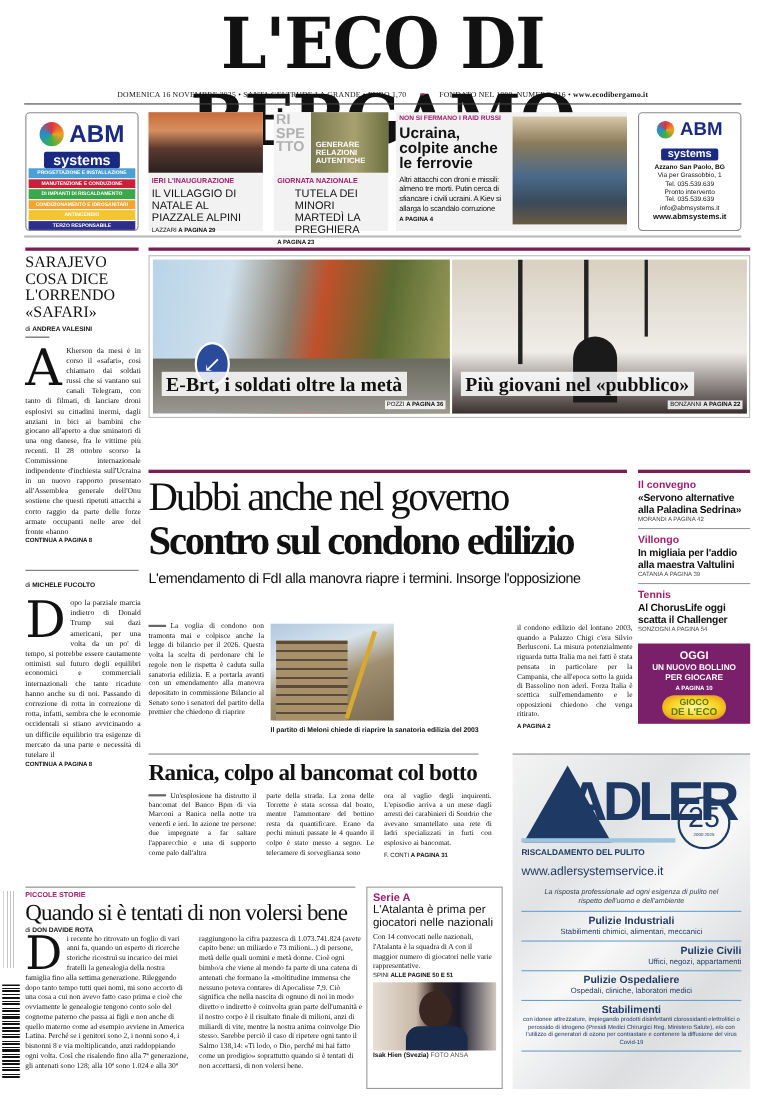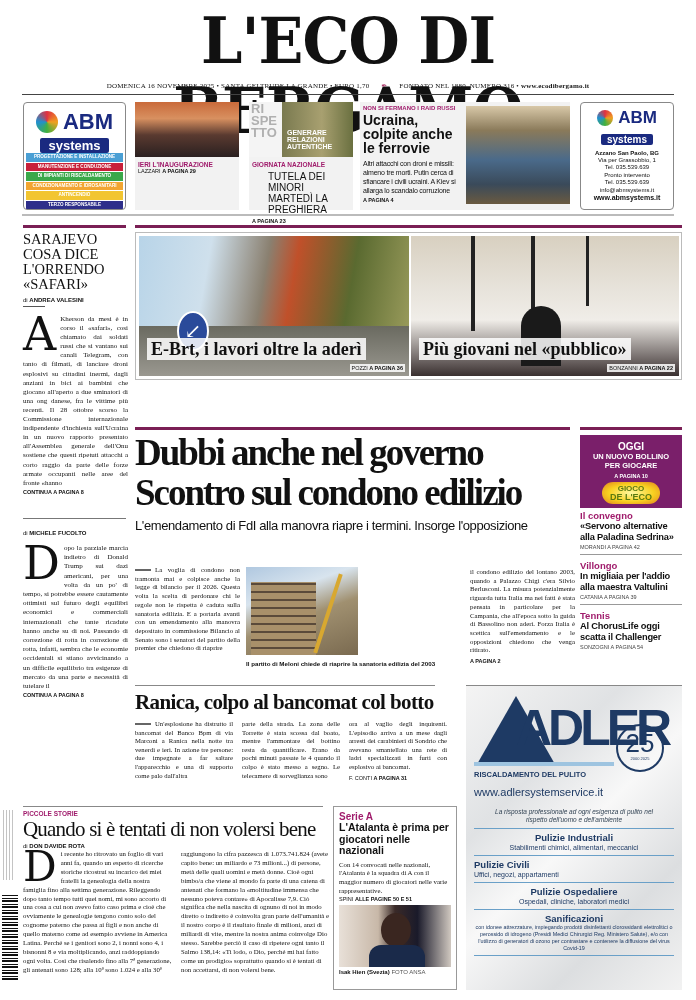--- a/index.html
+++ b/index.html
@@ -44,20 +44,21 @@
       <div class="sans" style="background: rgb(242, 165, 49); color: rgb(255, 255, 255); font-size: 4.6px; font-weight: bold; text-align: center; line-height: 8.5px; margin-bottom: 1px; white-space: nowrap; overflow: hidden;">CONDIZIONAMENTO E IDROSANITARI</div>
       <div class="sans" style="background: rgb(242, 197, 49); color: rgb(255, 255, 255); font-size: 4.6px; font-weight: bold; text-align: center; line-height: 8.5px; margin-bottom: 1px; white-space: nowrap; overflow: hidden;">ANTINCENDIO</div>
       <div class="sans" style="background: rgb(46, 47, 138); color: rgb(255, 255, 255); font-size: 4.6px; font-weight: bold; text-align: center; line-height: 8.5px; margin-bottom: 1px; white-space: nowrap; overflow: hidden;">TERZO RESPONSABILE</div>
     </div>
 </div>
 
 <div class="abs" style="left:135px;top:102px;width:104px;height:108px;background:#f2f2f2">
   <div class="photo" style="height:55px;background:linear-gradient(180deg,#c96a3a 0%,#d89060 30%,#5a3a30 60%,#2a2020 100%)"></div>
   <div style="padding:4px 3px">
     <div class="kicker">IERI L'INAUGURAZIONE</div>
+    <div class="sans" style="font-size:10px;line-height:11px;margin:3px 0">IL VILLAGGIO DI NATALE AL PIAZZALE ALPINI</div>
     <div class="ref"><span>LAZZARI</span> <b>A PAGINA 29</b></div>
   </div>
 </div>
 
 <div class="abs" style="left:249px;top:102px;width:104px;height:108px;background:#f2f2f2">
   <div class="photo" style="height:55px;background:linear-gradient(90deg,#f4f4f4 0 32%,#7a7a50 32%,#a8a070 70%,#6a7040 100%);position:relative">
     <div class="sans" style="position:absolute;left:2px;top:1px;font-weight:bold;font-size:13px;line-height:12px;color:#b0b0b0">
       <div>RI</div>
       <div>SPE</div>
       <div>TTO</div>
@@ -117,81 +118,81 @@
   <div class="sans" style="font-size:6px;margin:5px 0 8px"><span>di</span> <b>MICHELE FUCOLTO</b></div>
   <div class="body" style="font-size:7px;line-height:9.2px"><span class="dropcap">D</span><span>opo la parziale marcia indietro di Donald Trump sui dazi americani, per una volta da un po' di tempo, si potrebbe essere cautamente ottimisti sul futuro degli equilibri economici e commerciali internazionali che tante ricadute hanno anche su di noi. Passando di correzione di rotta in correzione di rotta, infatti, sembra che le economie occidentali si stiano avvicinando a un difficile equilibrio tra esigenze di mercato da una parte e necessità di tutelare il</span></div>
   <div class="ref" style="margin-top:1px;font-weight:bold">CONTINUA A PAGINA 8</div>
 </div>
 
 <div class="abs purplebar" style="left:135px;top:225px;width:547px;height:3px"></div>
 <div class="abs" style="left:135px;top:232px;width:547px;height:148px;border:1px solid #bbb">
   <div class="photo" style="position:absolute;left:3px;top:3px;width:270px;height:140px;background:linear-gradient(100deg,#b8d4e8 0%,#cfe0ec 25%,#8a8070 45%,#c0502a 55%,#5a6a30 75%,#a0a060 100%)">
     <div style="position:absolute;left:0;top:90px;width:270px;height:50px;background:linear-gradient(180deg,#6a6a60,#9a9890)"></div>
     <div style="position:absolute;left:38px;top:75px;width:32px;height:40px;border-radius:50%;background:#2a4a9a;border:2px solid #fff;color:#fff;font-size:20px;text-align:center;line-height:36px">↙</div>
-    <div class="serif" style="position:absolute;left:8px;bottom:16px;background:rgba(255,255,255,0.85);padding:0 4px;font-weight:bold;font-size:18px;line-height:22px;white-space:nowrap">E-Brt, i lavori oltre la aderì</div>
+    <div class="serif" style="position:absolute;left:8px;bottom:16px;background:rgba(255,255,255,0.85);padding:0 4px;font-weight:bold;font-size:18px;line-height:22px;white-space:nowrap">E-Brt, i soldati oltre la metà</div>
     <div class="ref" style="position:absolute;right:4px;bottom:4px;background:rgba(255,255,255,0.85);padding:1px 2px"><span>POZZI</span> <b>A PAGINA 36</b></div>
   </div>
   <div class="photo" style="position:absolute;left:275px;top:3px;width:268px;height:140px;background:linear-gradient(180deg,#d8d0c0 0%,#e8e4dc 40%,#f0ede8 60%,#3a3030 100%)">
     <div style="position:absolute;left:60px;top:0;width:4px;height:95px;background:#222"></div>
     <div style="position:absolute;left:120px;top:0;width:4px;height:80px;background:#222"></div>
     <div style="position:absolute;left:175px;top:0;width:3px;height:70px;background:#222"></div>
     <div style="position:absolute;left:110px;top:70px;width:40px;height:60px;border-radius:20px 20px 0 0;background:#1a1a1a"></div>
     <div class="serif" style="position:absolute;left:8px;bottom:16px;background:rgba(255,255,255,0.85);padding:0 4px;font-weight:bold;font-size:18px;line-height:22px;white-space:nowrap">Più giovani nel «pubblico»</div>
     <div class="ref" style="position:absolute;right:4px;bottom:4px;background:rgba(255,255,255,0.85);padding:1px 2px"><span>BONZANNI</span> <b>A PAGINA 22</b></div>
   </div>
 </div>
 
 <div class="abs purplebar" style="left:135px;top:427px;width:435px;height:3px"></div>
 <div class="abs" style="left:135px;top:433px;width:437px">
-  <div class="serif" style="font-weight:bold;font-size:37px;line-height:40px;letter-spacing:-2px;white-space:nowrap">Dubbi anche nel governo</div>
+  <div class="serif" style="font-weight:normal;font-size:37px;line-height:40px;letter-spacing:-2px;white-space:nowrap">Dubbi anche nel governo</div>
   <div class="serif" style="font-weight:bold;font-size:37px;line-height:40px;letter-spacing:-2px;white-space:nowrap">Scontro sul condono edilizio</div>
   <div class="sans" style="font-size:13px;line-height:16px;margin-top:5px;letter-spacing:-0.4px;white-space:nowrap">L'emendamento di FdI alla manovra riapre i termini. Insorge l'opposizione</div>
 </div>
 <div class="abs body" style="left:135px;top:566px;width:105px;font-size:6.8px;line-height:8.7px">
   <span style="display:inline-block;width:16px;height:2px;background:#666;vertical-align:middle;margin-right:4px"></span><span>La voglia di condono non tramonta mai e colpisce anche la legge di bilancio per il 2026. Questa volta la scelta di perdonare chi le regole non le rispetta è caduta sulla sanatoria edilizia. E a portarla avanti con un emendamento alla manovra depositato in commissione Bilancio al Senato sono i senatori del partito della premier che chiedono di riaprire</span>
 </div>
 <div class="abs photo" style="left:246px;top:567px;width:112px;height:88px;background:linear-gradient(160deg,#b0c8e0 0%,#d8e4ee 30%,#a09070 55%,#7a6a50 100%)">
   <div style="position:absolute;left:5px;top:15px;width:65px;height:73px;background:repeating-linear-gradient(0deg,#a8906a 0 6px,#5a4a3a 6px 8px)"></div>
   <div style="position:absolute;left:80px;top:5px;width:4px;height:83px;background:#d8a830;transform:rotate(18deg)"></div>
 </div>
 <div class="abs sans" style="left:246px;top:660px;width:230px;font-size:6.2px;font-weight:bold;white-space:nowrap">Il partito di Meloni chiede di riaprire la sanatoria edilizia del 2003</div>
 <div class="abs body" style="left:470px;top:568px;width:105px;font-size:6.8px;line-height:8.7px">
   <span>il condono edilizio del lontano 2003, quando a Palazzo Chigi c'era Silvio Berlusconi. La misura potenzialmente riguarda tutta Italia ma nei fatti è stata pensata in particolare per la Campania, che all'epoca sotto la guida di Bassolino non aderì. Forza Italia è scettica sull'emendamento e le opposizioni chiedono che venga ritirato.</span>
   <div class="ref" style="margin-top:2px;font-weight:bold">A PAGINA 2</div>
 </div>
 
 <div class="abs" style="left:580px;top:427px;width:102px">
   <div class="purplebar" style="height:3px;margin-bottom:4px"></div>
+  <div id="sidebar-items">
+      <div style="padding: 2px 0px 4px; border-bottom: 1px solid rgb(153, 153, 153); margin-bottom: 3px;">
+        <div class="sans" style="font-weight:bold;font-size:9.5px;color:#a01c6c;line-height:11px">Il convegno</div>
+        <div class="sans" style="font-weight:bold;font-size:9.3px;line-height:10.5px;letter-spacing:-0.2px">«Servono alternative alla Paladina Sedrina»</div>
+        <div class="sans" style="font-size:5.5px;color:#444;margin-top:2px">MORANDI A PAGINA 42</div>
+      </div>
+      <div style="padding: 2px 0px 4px; border-bottom: 1px solid rgb(153, 153, 153); margin-bottom: 3px;">
+        <div class="sans" style="font-weight:bold;font-size:9.5px;color:#a01c6c;line-height:11px">Villongo</div>
+        <div class="sans" style="font-weight:bold;font-size:9.3px;line-height:10.5px;letter-spacing:-0.2px">In migliaia per l'addio alla maestra Valtulini</div>
+        <div class="sans" style="font-size:5.5px;color:#444;margin-top:2px">CATANIA A PAGINA 39</div>
+      </div>
+      <div style="padding: 2px 0px 4px;">
+        <div class="sans" style="font-weight:bold;font-size:9.5px;color:#a01c6c;line-height:11px">Tennis</div>
+        <div class="sans" style="font-weight:bold;font-size:9.3px;line-height:10.5px;letter-spacing:-0.2px">Al ChorusLife oggi scatta il Challenger</div>
+        <div class="sans" style="font-size:5.5px;color:#444;margin-top:2px">SONZOGNI A PAGINA 54</div>
+      </div>
+    </div>
   <div style="background:#7a1f6a;margin-top:5px;padding:6px 3px 4px;text-align:center;color:#fff">
     <div class="sans" style="font-weight:bold;font-size:10px">OGGI</div>
     <div class="sans" style="font-weight:bold;font-size:7.5px">UN NUOVO BOLLINO</div>
     <div class="sans" style="font-weight:bold;font-size:7.5px">PER GIOCARE</div>
     <div class="sans" style="font-weight:bold;font-size:5.5px;margin:3px 0">A PAGINA 10</div>
     <div style="display:inline-block;background:radial-gradient(ellipse at center,#fff8a0 0%,#f8d020 55%,#e08020 100%);border-radius:12px;padding:2px 8px;color:#5a7a10;font-family:'Liberation Sans',sans-serif;font-weight:bold;line-height:9px">
       <div style="font-size:8px">GIOCO</div>
       <div style="font-size:9px">DE L'ECO</div>
     </div>
   </div>
-  <div id="sidebar-items">
-      <div style="padding: 2px 0px 4px; border-bottom: 1px solid rgb(153, 153, 153); margin-bottom: 3px;">
-        <div class="sans" style="font-weight:bold;font-size:9.5px;color:#a01c6c;line-height:11px">Il convegno</div>
-        <div class="sans" style="font-weight:bold;font-size:9.3px;line-height:10.5px;letter-spacing:-0.2px">«Servono alternative alla Paladina Sedrina»</div>
-        <div class="sans" style="font-size:5.5px;color:#444;margin-top:2px">MORANDI A PAGINA 42</div>
-      </div>
-      <div style="padding: 2px 0px 4px; border-bottom: 1px solid rgb(153, 153, 153); margin-bottom: 3px;">
-        <div class="sans" style="font-weight:bold;font-size:9.5px;color:#a01c6c;line-height:11px">Villongo</div>
-        <div class="sans" style="font-weight:bold;font-size:9.3px;line-height:10.5px;letter-spacing:-0.2px">In migliaia per l'addio alla maestra Valtulini</div>
-        <div class="sans" style="font-size:5.5px;color:#444;margin-top:2px">CATANIA A PAGINA 39</div>
-      </div>
-      <div style="padding: 2px 0px 4px;">
-        <div class="sans" style="font-weight:bold;font-size:9.5px;color:#a01c6c;line-height:11px">Tennis</div>
-        <div class="sans" style="font-weight:bold;font-size:9.3px;line-height:10.5px;letter-spacing:-0.2px">Al ChorusLife oggi scatta il Challenger</div>
-        <div class="sans" style="font-size:5.5px;color:#444;margin-top:2px">SONZOGNI A PAGINA 54</div>
-      </div>
-    </div>
 </div>
 
 <div class="abs rule" style="left:135px;top:685px;width:300px;background:#888"></div>
 <div class="abs" style="left:135px;top:690px;width:310px">
   <div class="serif" style="font-weight:bold;font-size:21px;line-height:24px;letter-spacing:-0.6px;white-space:nowrap">Ranica, colpo al bancomat col botto</div>
 </div>
 <div class="abs body" style="left:135px;top:720px;width:98px;font-size:6.7px;line-height:8.6px">
   <span style="display:inline-block;width:16px;height:2px;background:#666;vertical-align:middle;margin-right:4px"></span><span>Un'esplosione ha distrutto il bancomat del Banco Bpm di via Marconi a Ranica nella notte tra venerdì e ieri. In azione tre persone: due impegnate a far saltare l'apparecchio e una di supporto come palo dall'altra</span>
 </div>
 <div class="abs body" style="left:242px;top:720px;width:98px;font-size:6.7px;line-height:8.6px"><span>parte della strada. La zona delle Torrette è stata scossa dal boato, mentre l'ammontare del bottino resta da quantificare. Erano da pochi minuti passate le 4 quando il colpo è stato messo a segno. Le telecamere di sorveglianza sono</span></div>
@@ -211,30 +212,30 @@
     <div style="position:absolute;left:8px;top:76px;width:140px;height:4px;background:#9ec4e0"></div>
     <div class="sans" style="position:absolute;left:8px;top:84px;font-weight:bold;font-size:7.5px">RISCALDAMENTO DEL PULITO</div>
     <div class="sans" style="position:absolute;left:8px;top:100px;font-size:11px">www.adlersystemservice.it</div>
   </div>
   <div class="sans" style="text-align:center;font-style:italic;font-size:6.5px;line-height:8px;padding:2px 18px 4px;color:#345">La risposta professionale ad ogni esigenza di pulito nel rispetto dell'uomo e dell'ambiente</div>
   <div id="adler-services">
       <div style="border-top: 1px solid rgb(106, 160, 200); margin: 0px 8px; padding: 3px 0px; text-align: center;">
         <div class="sans" style="font-weight:bold;font-size:9.5px;line-height:11px">Pulizie Industriali</div>
         <div class="sans" style="font-size:7px;line-height:9px;color:#1e3a64">Stabilimenti chimici, alimentari, meccanici</div>
       </div>
-      <div style="border-top: 1px solid rgb(106, 160, 200); margin: 0px 8px; padding: 3px 0px; text-align: left;">
+      <div style="border-top: 1px solid rgb(106, 160, 200); margin: 0px 8px; padding: 3px 0px; text-align: right;">
         <div class="sans" style="font-weight:bold;font-size:9.5px;line-height:11px">Pulizie Civili</div>
         <div class="sans" style="font-size:7px;line-height:9px;color:#1e3a64">Uffici, negozi, appartamenti</div>
       </div>
       <div style="border-top: 1px solid rgb(106, 160, 200); margin: 0px 8px; padding: 3px 0px; text-align: center;">
         <div class="sans" style="font-weight:bold;font-size:9.5px;line-height:11px">Pulizie Ospedaliere</div>
         <div class="sans" style="font-size:7px;line-height:9px;color:#1e3a64">Ospedali, cliniche, laboratori medici</div>
       </div>
       <div style="border-top: 1px solid rgb(106, 160, 200); margin: 0px 8px; padding: 3px 0px; text-align: center;">
-        <div class="sans" style="font-weight:bold;font-size:9.5px;line-height:11px">Sanificazioni</div>
+        <div class="sans" style="font-weight:bold;font-size:9.5px;line-height:11px">Stabilimenti</div>
         <div class="sans" style="font-size:5.4px;line-height:7px;color:#1e3a64">con idonee attrezzature, impiegando prodotti disinfettanti clorossidanti elettrolitici o perossido di idrogeno (Presidi Medici Chirurgici Reg. Ministero Salute), e/o con l'utilizzo di generatori di ozono per contrastare e contenere la diffusione del virus Covid-19</div>
       </div>
     </div>
   <div style="height:1px;background:#6aa0c8;margin:0 8px"></div>
 </div>
 
 <div class="abs rule" style="left:23px;top:806px;width:300px;background:#888"></div>
 <div class="abs" style="left:23px;top:810px;width:310px">
   <div class="kicker">PICCOLE STORIE</div>
   <div class="serif" style="font-size:21px;line-height:24px;letter-spacing:-0.8px;white-space:nowrap">Quando si è tentati di non volersi bene</div>
@@ -243,21 +244,21 @@
 <div class="abs body" style="left:23px;top:850px;width:150px;font-size:6.8px;line-height:8.9px;text-align:left">
   <span class="dropcap" style="font-size:42px;line-height:34px">D</span><span>i recente ho ritrovato un foglio di vari anni fa, quando un esperto di ricerche storiche ricostruì su incarico dei miei fratelli la genealogia della nostra famiglia fino alla settima generazione. Rileggendo dopo tanto tempo tutti quei nomi, mi sono accorto di una cosa a cui non avevo fatto caso prima e cioè che ovviamente le genealogie tengono conto solo del cognome paterno che passa ai figli e non anche di quello materno come ad esempio avviene in America Latina. Perché se i genitori sono 2, i nonni sono 4, i bisnonni 8 e via moltiplicando, anzi raddoppiando ogni volta. Così che risalendo fino alla 7ª generazione, gli antenati sono 128; alla 10ª sono 1.024 e alla 30ª</span>
 </div>
 <div class="abs body" style="left:181px;top:850px;width:150px;font-size:6.8px;line-height:8.9px;text-align:left"><span>raggiungono la cifra pazzesca di 1.073.741.824 (avete capito bene: un miliardo e 73 milioni...) di persone, metà delle quali uomini e metà donne. Cioè ogni bimbo/a che viene al mondo fa parte di una catena di antenati che formano la «moltitudine immensa che nessuno poteva contare» di Apocalisse 7,9. Ciò significa che nella nascita di ognuno di noi in modo diretto o indiretto è coinvolta gran parte dell'umanità e il nostro corpo è il risultato finale di milioni, anzi di miliardi di vite, mentre la nostra anima coinvolge Dio stesso. Sarebbe perciò il caso di ripetere ogni tanto il Salmo 138,14: «Ti lodo, o Dio, perché mi hai fatto come un prodigio» soprattutto quando si è tentati di non accettarsi, di non volersi bene.</span></div>
 
 <div class="abs" style="left:2px;top:895px;width:16px;height:85px;background:repeating-linear-gradient(0deg,#111 0 2px,#fff 2px 3px,#111 3px 4px,#fff 4px 6px)"></div>
 <div class="abs" style="left:3px;top:810px;width:10px;height:70px;background:repeating-linear-gradient(90deg,#888 0 1px,transparent 1px 3px);opacity:0.5"></div>
 
 <div class="abs" style="left:333px;top:806px;width:124px;height:184px;border:1px solid #999;padding:4px 5px">
   <div class="sans" style="font-weight:bold;font-size:10px;color:#a01c6c">Serie A</div>
-  <div class="sans" style="font-weight:bold;font-size:10.5px;line-height:11.5px;margin-bottom:4px">L'Atalanta è prima per giocatori nelle nazionali</div>
+  <div class="sans" style="font-weight:normal;font-size:10.5px;line-height:11.5px;margin-bottom:4px">L'Atalanta è prima per giocatori nelle nazionali</div>
   <div class="body" style="font-size:6.8px;line-height:8.8px;text-align:left">Con 14 convocati nelle nazionali, l'Atalanta è la squadra di A con il maggior numero di giocatori nelle varie rappresentative.</div>
   <div class="ref"><span>SPINI</span> <b>ALLE PAGINE 50 E 51</b></div>
   <div class="photo" style="margin-top:3px;height:62px;background:linear-gradient(90deg,#e8e0d8 0%,#c8b8a8 35%,#3a2a28 50%,#1a1a2a 70%,#d0c8c0 100%);position:relative">
     <div style="position:absolute;left:42px;top:8px;width:30px;height:34px;border-radius:50%;background:#3a2620"></div>
     <div style="position:absolute;left:30px;top:40px;width:56px;height:22px;border-radius:12px 12px 0 0;background:#1a2a4a"></div>
   </div>
   <div class="sans" style="font-size:6px;margin-top:2px"><b>Isak Hien (Svezia)</b> <span style="color:#555">FOTO ANSA</span></div>
 </div>
 
 </body></html>

